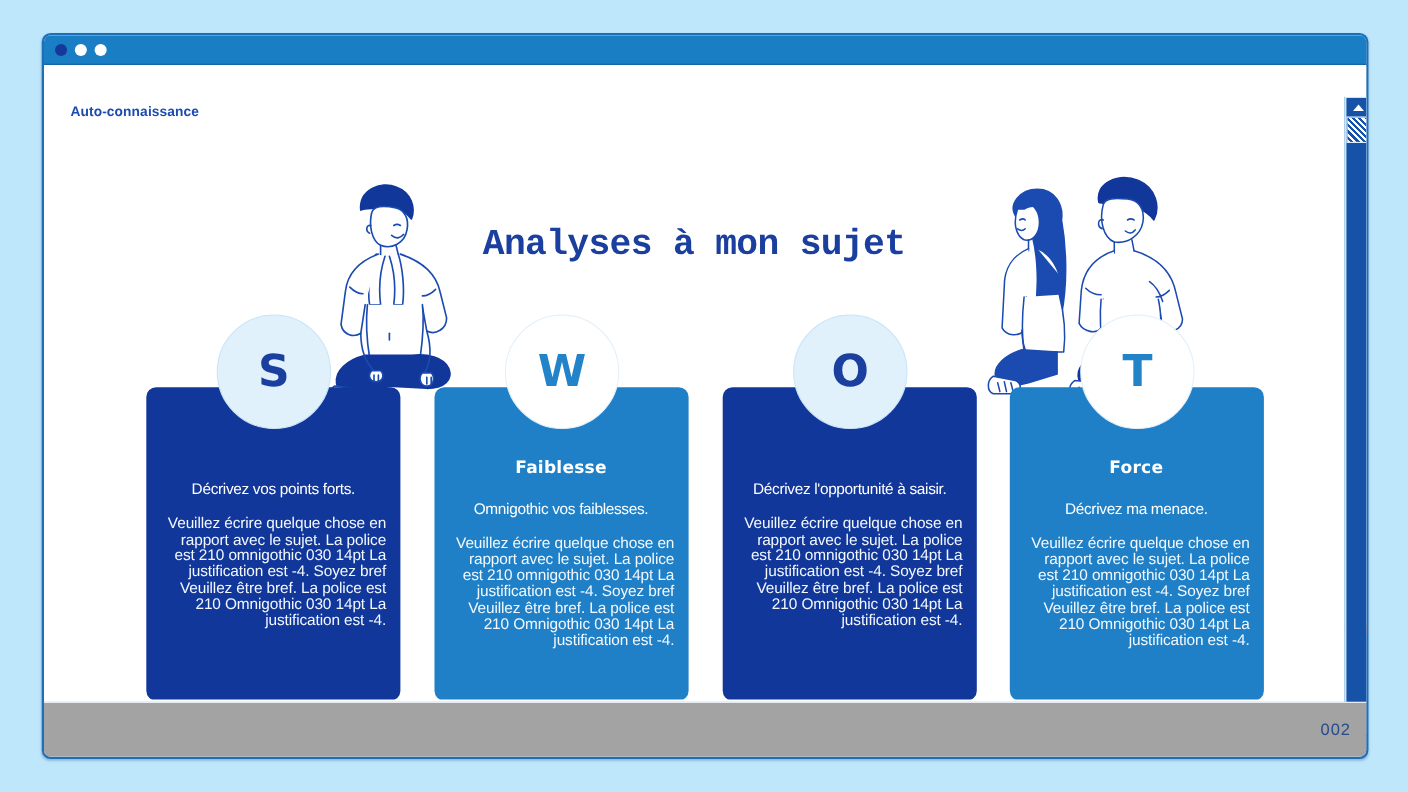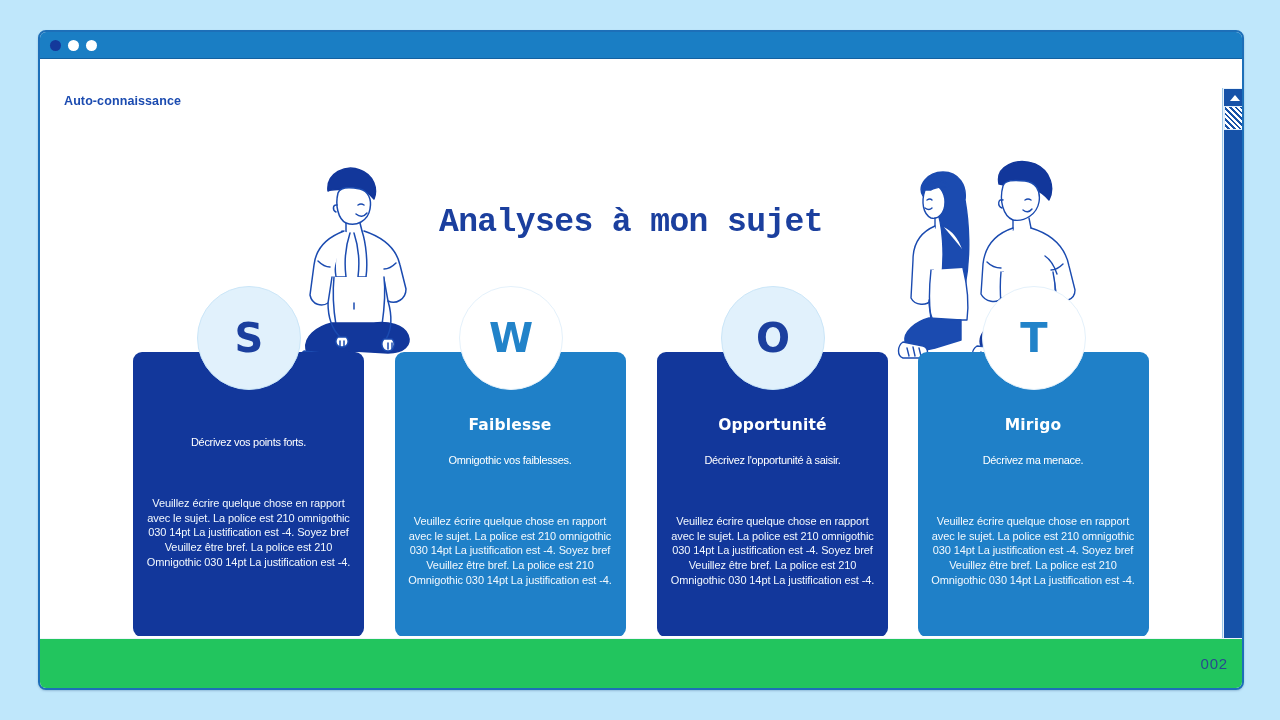--- a/index.html
+++ b/index.html
@@ -114,29 +114,30 @@
   .card:nth-child(4) { left: 878px; }
 
   .card-title {
     font-size: 15.5px;
     font-weight: bold;
     letter-spacing: .2px;
     font-family: "DejaVu Sans", sans-serif;
   }
   .card-sub {
     margin-top: 20px;
-    font-size: 11px;
+    font-size: 14px;
     letter-spacing: -0.3px;
   }
   .card-body {
-    margin-top: 48px;
-    font-size: 11px;
+    margin-top: 16px;
+    font-size: 14px;
     line-height: 14.7px;
     letter-spacing: -0.1px;
     color: #f2f8fe;
+    text-align: right;
   }
 
   
   .badge {
     position: absolute;
     width: 104px; height: 104px;
     border-radius: 50%;
     display: flex; align-items: center; justify-content: center;
     font-size: 40px; font-weight: bold;
     font-family: "DejaVu Sans", sans-serif;
@@ -179,21 +180,21 @@
     background: repeating-linear-gradient(
       45deg, #ffffff 0 2px, #1652a8 2px 4px);
     border: 1px solid #dcecfa;
   }
 
   
   #statusbar {
     position: absolute;
     left: 0; bottom: 0;
     width: 1206px; height: 50px;
-    background: #22c55e;
+    background: #a3a3a3;
     display: flex; align-items: center;
     justify-content: flex-end;
     padding-right: 18px;
     border-top: 1px solid #eef4fa;
   }
   #page-number {
     color: #284b8e;
     font-size: 15px;
     letter-spacing: .8px;
   }
@@ -320,26 +321,25 @@
         <div class="card dark">
           <div class="card-sub">Décrivez vos points forts.</div>
           <div class="card-body">Veuillez écrire quelque chose en rapport avec le sujet. La police est 210 omnigothic 030 14pt La justification est -4. Soyez bref Veuillez être bref. La police est 210 Omnigothic 030 14pt La justification est -4.</div>
         </div>
         <div class="card light">
           <div class="card-title">Faiblesse</div>
           <div class="card-sub">Omnigothic vos faiblesses.</div>
           <div class="card-body">Veuillez écrire quelque chose en rapport avec le sujet. La police est 210 omnigothic 030 14pt La justification est -4. Soyez bref Veuillez être bref. La police est 210 Omnigothic 030 14pt La justification est -4.</div>
         </div>
         <div class="card dark">
-          <div class="card-title">Opportunité</div>
           <div class="card-sub">Décrivez l'opportunité à saisir.</div>
           <div class="card-body">Veuillez écrire quelque chose en rapport avec le sujet. La police est 210 omnigothic 030 14pt La justification est -4. Soyez bref Veuillez être bref. La police est 210 Omnigothic 030 14pt La justification est -4.</div>
         </div>
         <div class="card light">
-          <div class="card-title">Mirigo</div>
+          <div class="card-title">Force</div>
           <div class="card-sub">Décrivez ma menace.</div>
           <div class="card-body">Veuillez écrire quelque chose en rapport avec le sujet. La police est 210 omnigothic 030 14pt La justification est -4. Soyez bref Veuillez être bref. La police est 210 Omnigothic 030 14pt La justification est -4.</div>
         </div>
       </div>
 
       <div class="badge tint" id="badge-s">S</div>
       <div class="badge plain" id="badge-w">W</div>
       <div class="badge tint" id="badge-o">O</div>
       <div class="badge plain" id="badge-t">T</div>
 

